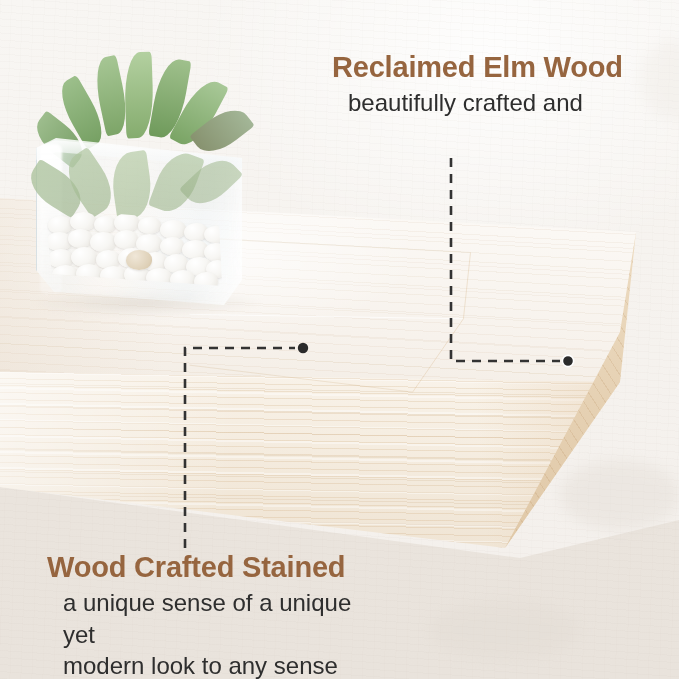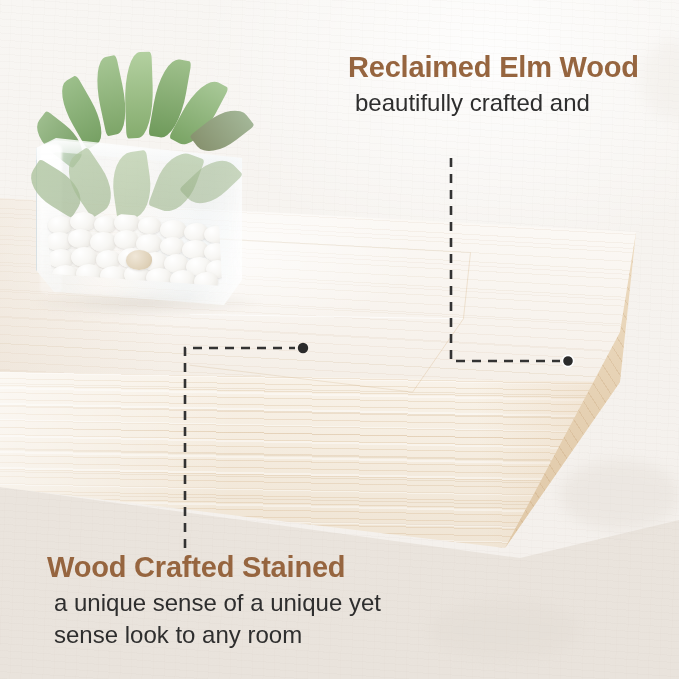--- a/index.html
+++ b/index.html
@@ -212,25 +212,25 @@
 
   
   .text-block { position: absolute; }
   .cal-head {
     margin: 0;
     font-weight: 700;
     letter-spacing: -0.2px;
     line-height: 1.05;
   }
   .cal-body {
-    margin: 7px;
+    margin: 16px;
     font-weight: 400;
     line-height: 1.30;
   }
-  #block-top { left: 348px; top: 52px; width: 322px; }
+  #block-top { left: 332px; top: 52px; width: 322px; }
   #block-top .cal-head { font-size: 29px; color: #96653f; }
   #block-top .cal-body { font-size: 24px; color: #2e2e2e; margin-top: 5px; }
 
   #block-bottom { left: 47px; top: 552px; width: 350px; }
   #block-bottom .cal-head { font-size: 29px; color: #96653f; }
   #block-bottom .cal-body { font-size: 24px; color: #2e2e2e; margin-top: 5px; }
 </style>
 </head>
 <body>
 
@@ -333,17 +333,17 @@
     <p class="cal-head">Reclaimed Elm Wood</p>
     <p class="cal-body">
       <span>beautifully crafted and</span><br>
     </p>
   </div>
 
   <div class="text-block" id="block-bottom">
     <p class="cal-head">Wood Crafted Stained</p>
     <p class="cal-body">
       <span>a unique sense of a unique yet</span><br>
-      <span>sense look to any room</span>
+      <span>modern look to any sense</span>
     </p>
   </div>
 
 </div>
 
 </body></html>

